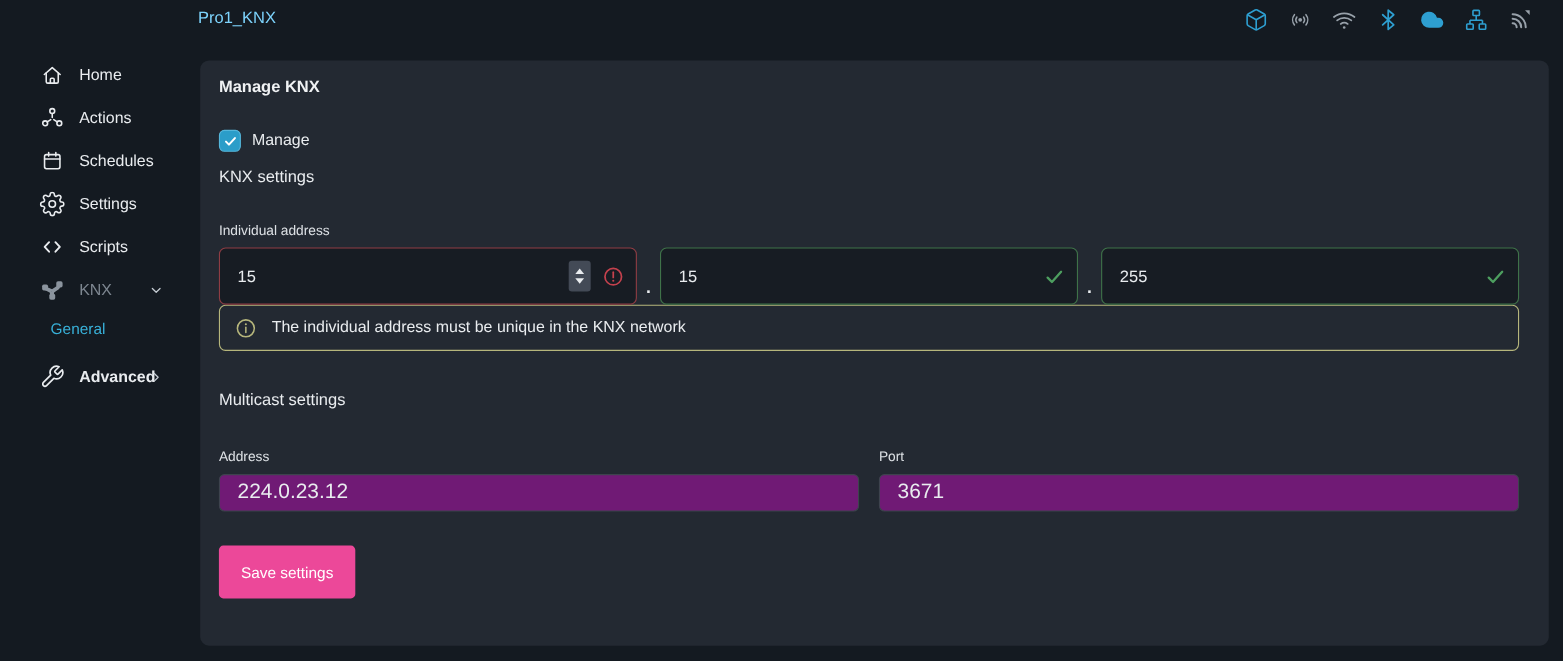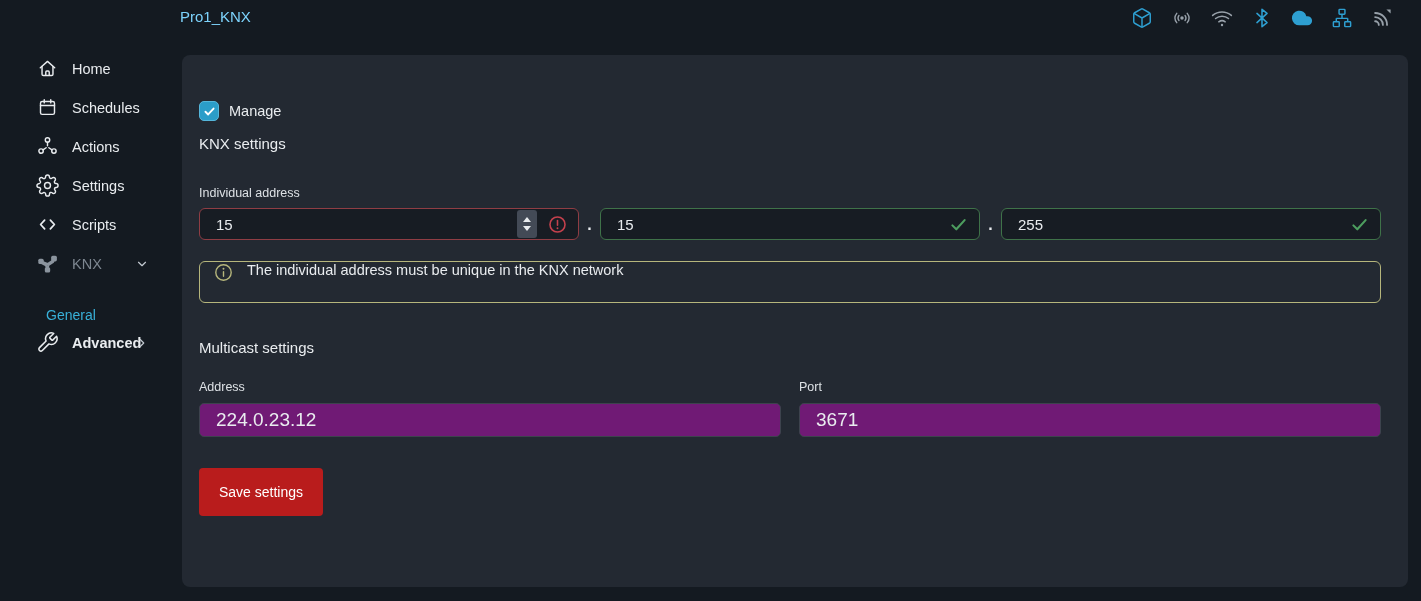--- a/index.html
+++ b/index.html
@@ -21,71 +21,71 @@
   .tb-icon svg { width:22px; height:22px; }
 
   
   .sidebar { position:absolute; top:35px; left:11px; width:181px; bottom:0; }
   .side-item { height:39px; display:flex; align-items:center; padding-left:25px;
                gap:13px; position:relative; font-size:14.5px; color:#e9ecef; cursor:pointer; }
   .side-item:first-child { margin-top:14px; }
   .side-item svg { width:23px; height:23px; flex:0 0 auto; }
   .side-item .chev { position:absolute; left:124px; width:14px; height:14px; }
   .side-item.dim { color:#7d8690; }
-  .side-sub { height:32px; margin-top:8px; display:flex; align-items:flex-end;
+  .side-sub { height:32px; margin-top:8px; display:flex; align-items:flex-start;
               padding-left:35px; font-size:14px; color:#38b0d8; cursor:pointer; }
   .side-item.bold { font-weight:700; }
 
   
   .panel { position:absolute; left:182px; top:55px; width:1226px; height:532px;
            background:#232932; border-radius:8px; padding:16px 27px 0 17px; }
   .panel-heading { font-size:15px; font-weight:700; color:#f0f2f4; }
 
   .enable-row { margin-top:30px; display:flex; align-items:center; gap:10px; height:20px; }
   .checkbox { width:20px; height:20px; border-radius:5px; background:#2b9dc9;
               border:1.5px solid #55b6db; display:flex; align-items:center;
               justify-content:center; cursor:pointer; }
   .checkbox svg { width:13px; height:13px; }
   .enable-label { font-size:14.5px; }
 
   .section-title { margin-top:14px; font-size:15px; color:#e9ecef; }
   .field-label { margin-top:34px; font-size:12.5px; color:#dde1e5; }
 
   .addr-row { margin-top:8px; display:flex; }
-  .addr { flex:1; height:32px; background:#171c23; border:1px solid #3d434d;
+  .addr { flex:1; height:52px; background:#171c23; border:1px solid #3d434d;
           border-radius:6px; display:flex; align-items:center; padding:0 10px 0 16px; }
   .addr.error { border-color:#8f3d44; }
   .addr.valid { border-color:#3f7249; }
   .addr input { flex:1; min-width:0; background:transparent; border:none; outline:none;
                 color:#e9ecef; font-size:15px; font-family:inherit; }
   .dot-sep { width:21px; text-align:center; align-self:flex-end; padding-bottom:6px;
              font-size:16px; font-weight:700; color:#e9ecef; }
   .spinner { width:20px; height:28px; background:#434a56; border-radius:3px;
              display:flex; flex-direction:column; align-items:center;
              justify-content:center; gap:4px; cursor:pointer; margin-right:10px; }
   .spinner .up { width:0; height:0; border-left:4.5px solid transparent;
                  border-right:4.5px solid transparent; border-bottom:5px solid #e9ecef; }
   .spinner .down { width:0; height:0; border-left:4.5px solid transparent;
                    border-right:4.5px solid transparent; border-top:5px solid #e9ecef; }
   .status-icon { width:21px; height:21px; flex:0 0 auto; }
   .status-icon svg { width:21px; height:21px; }
 
-  .info-box { margin-top:21px; height:42px; border:1px solid #b6b67c; border-radius:6px;
-              display:flex; gap:13px; padding:0 13px;
+  .info-box { height:42px; border:1px solid #b6b67c; border-radius:6px;
+              display:flex; align-items:center; gap:13px; padding:0 13px;
               font-size:14.5px; color:#e9ecef; }
   .info-box svg { width:21px; height:21px; flex:0 0 auto; }
 
   .multicast-title { margin-top:36px; font-size:15px; }
-  .mc-grid { margin-top:24px; display:grid; grid-template-columns:1fr 1fr; column-gap:18px; }
+  .mc-grid { margin-top:36px; display:grid; grid-template-columns:1fr 1fr; column-gap:18px; }
   .mc-label { font-size:12.5px; color:#dde1e5; margin-bottom:9px; }
   .txt-input { width:100%; height:34px; background:#701a75; border:1px solid #3d434d;
                border-radius:5px; color:#e9ecef; font-size:19px; font-family:inherit;
                padding:0 16px; outline:none; }
 
-  .save-btn { margin-top:31px; height:48px; padding:0 20px; background:#b91c1c;
+  .save-btn { margin-top:31px; height:48px; padding:0 20px; background:#ec4899;
               border:none; border-radius:4px; color:#fff; font-size:14px;
               font-family:inherit; cursor:pointer; }
 </style>
 </head>
 <body>
 
 <div class="topbar">
   <div class="topbar-title">Pro1_KNX</div>
   <div class="topbar-icons">
     <span class="tb-icon">
@@ -137,33 +137,33 @@
   <div class="side-item">
     <svg viewBox="0 0 24 24" fill="none" stroke="#e9ecef" stroke-width="1.5" stroke-linecap="round" stroke-linejoin="round">
       <path d="M4.5 11.2 12 4.6l7.5 6.6"></path>
       <path d="M6.3 9.8V18a1.4 1.4 0 0 0 1.4 1.4h8.6a1.4 1.4 0 0 0 1.4-1.4V9.8"></path>
       <path d="M10.2 19.2v-3.4a1.1 1.1 0 0 1 1.1-1.1h1.4a1.1 1.1 0 0 1 1.1 1.1v3.4"></path>
     </svg>
     <span>Home</span>
   </div>
   <div class="side-item">
     <svg viewBox="0 0 24 24" fill="none" stroke="#e9ecef" stroke-width="1.5" stroke-linecap="round">
-      <rect x="4.7" y="5.8" width="14.6" height="13.4" rx="1.8"></rect>
-      <path d="M8.6 3.8v3.4M15.4 3.8v3.4M4.7 10h14.6"></path>
-    </svg>
-    <span>Schedules</span>
-  </div>
-  <div class="side-item">
-    <svg viewBox="0 0 24 24" fill="none" stroke="#e9ecef" stroke-width="1.5" stroke-linecap="round">
       <circle cx="12" cy="5.2" r="2.3"></circle>
         <circle cx="5.3" cy="16.8" r="2.3"></circle>
         <circle cx="18.7" cy="16.8" r="2.3"></circle>
       <path d="M12 7.5v3.7M7.3 15.5l3.3-2.2M16.7 15.5l-3.3-2.2"></path>
     </svg>
     <span>Actions</span>
+  </div>
+  <div class="side-item">
+    <svg viewBox="0 0 24 24" fill="none" stroke="#e9ecef" stroke-width="1.5" stroke-linecap="round">
+      <rect x="4.7" y="5.8" width="14.6" height="13.4" rx="1.8"></rect>
+      <path d="M8.6 3.8v3.4M15.4 3.8v3.4M4.7 10h14.6"></path>
+    </svg>
+    <span>Schedules</span>
   </div>
   <div class="side-item">
     <svg viewBox="0 0 24 24" fill="none" stroke="#e9ecef" stroke-width="1.5" stroke-linecap="round" stroke-linejoin="round">
       <circle cx="12" cy="12" r="3.1"></circle>
       <path d="M19.4 15a1.65 1.65 0 0 0 .33 1.82l.06.06a2 2 0 0 1 0 2.83 2 2 0 0 1-2.83 0l-.06-.06a1.65 1.65 0 0 0-1.82-.33 1.65 1.65 0 0 0-1 1.51V21a2 2 0 0 1-2 2 2 2 0 0 1-2-2v-.09A1.65 1.65 0 0 0 9 19.4a1.65 1.65 0 0 0-1.82.33l-.06.06a2 2 0 0 1-2.83 0 2 2 0 0 1 0-2.83l.06-.06a1.65 1.65 0 0 0 .33-1.82 1.65 1.65 0 0 0-1.51-1H3a2 2 0 0 1-2-2 2 2 0 0 1 2-2h.09A1.65 1.65 0 0 0 4.6 9a1.65 1.65 0 0 0-.33-1.82l-.06-.06a2 2 0 0 1 0-2.83 2 2 0 0 1 2.83 0l.06.06a1.65 1.65 0 0 0 1.82.33H9a1.65 1.65 0 0 0 1-1.51V3a2 2 0 0 1 2-2 2 2 0 0 1 2 2v.09a1.65 1.65 0 0 0 1 1.51 1.65 1.65 0 0 0 1.82-.33l.06-.06a2 2 0 0 1 2.83 0 2 2 0 0 1 0 2.83l-.06.06a1.65 1.65 0 0 0-.33 1.82V9a1.65 1.65 0 0 0 1.51 1H21a2 2 0 0 1 2 2 2 2 0 0 1-2 2h-.09a1.65 1.65 0 0 0-1.51 1z"></path>
     </svg>
     <span>Settings</span>
   </div>
   <div class="side-item">
     <svg viewBox="0 0 24 24" fill="none" stroke="#e9ecef" stroke-width="1.8" stroke-linecap="round" stroke-linejoin="round">
@@ -191,20 +191,21 @@
       <path d="M14.7 6.3a1 1 0 0 0 0 1.4l1.6 1.6a1 1 0 0 0 1.4 0l3.77-3.77a6 6 0 0 1-7.94 7.94l-6.91 6.91a2.12 2.12 0 0 1-3-3l6.91-6.91a6 6 0 0 1 7.94-7.94l-3.76 3.76z"></path>
     </svg>
     <span>Advanced</span>
     <svg class="chev" viewBox="0 0 24 24" fill="none" stroke="#c3cad1" stroke-width="2" stroke-linecap="round" stroke-linejoin="round">
       <path d="M9 6l6 6-6 6"></path>
     </svg>
   </div>
 </nav>
 
 <main class="panel">
+  <h1 class="panel-heading">Manage KNX</h1>
 
   <div class="enable-row">
     <div class="checkbox">
       <svg viewBox="0 0 24 24" fill="none" stroke="#ffffff" stroke-width="3.4" stroke-linecap="round" stroke-linejoin="round">
         <path d="M4.5 12.5l5 5 10-11"></path>
       </svg>
     </div>
     <span class="enable-label">Manage</span>
   </div>
 

